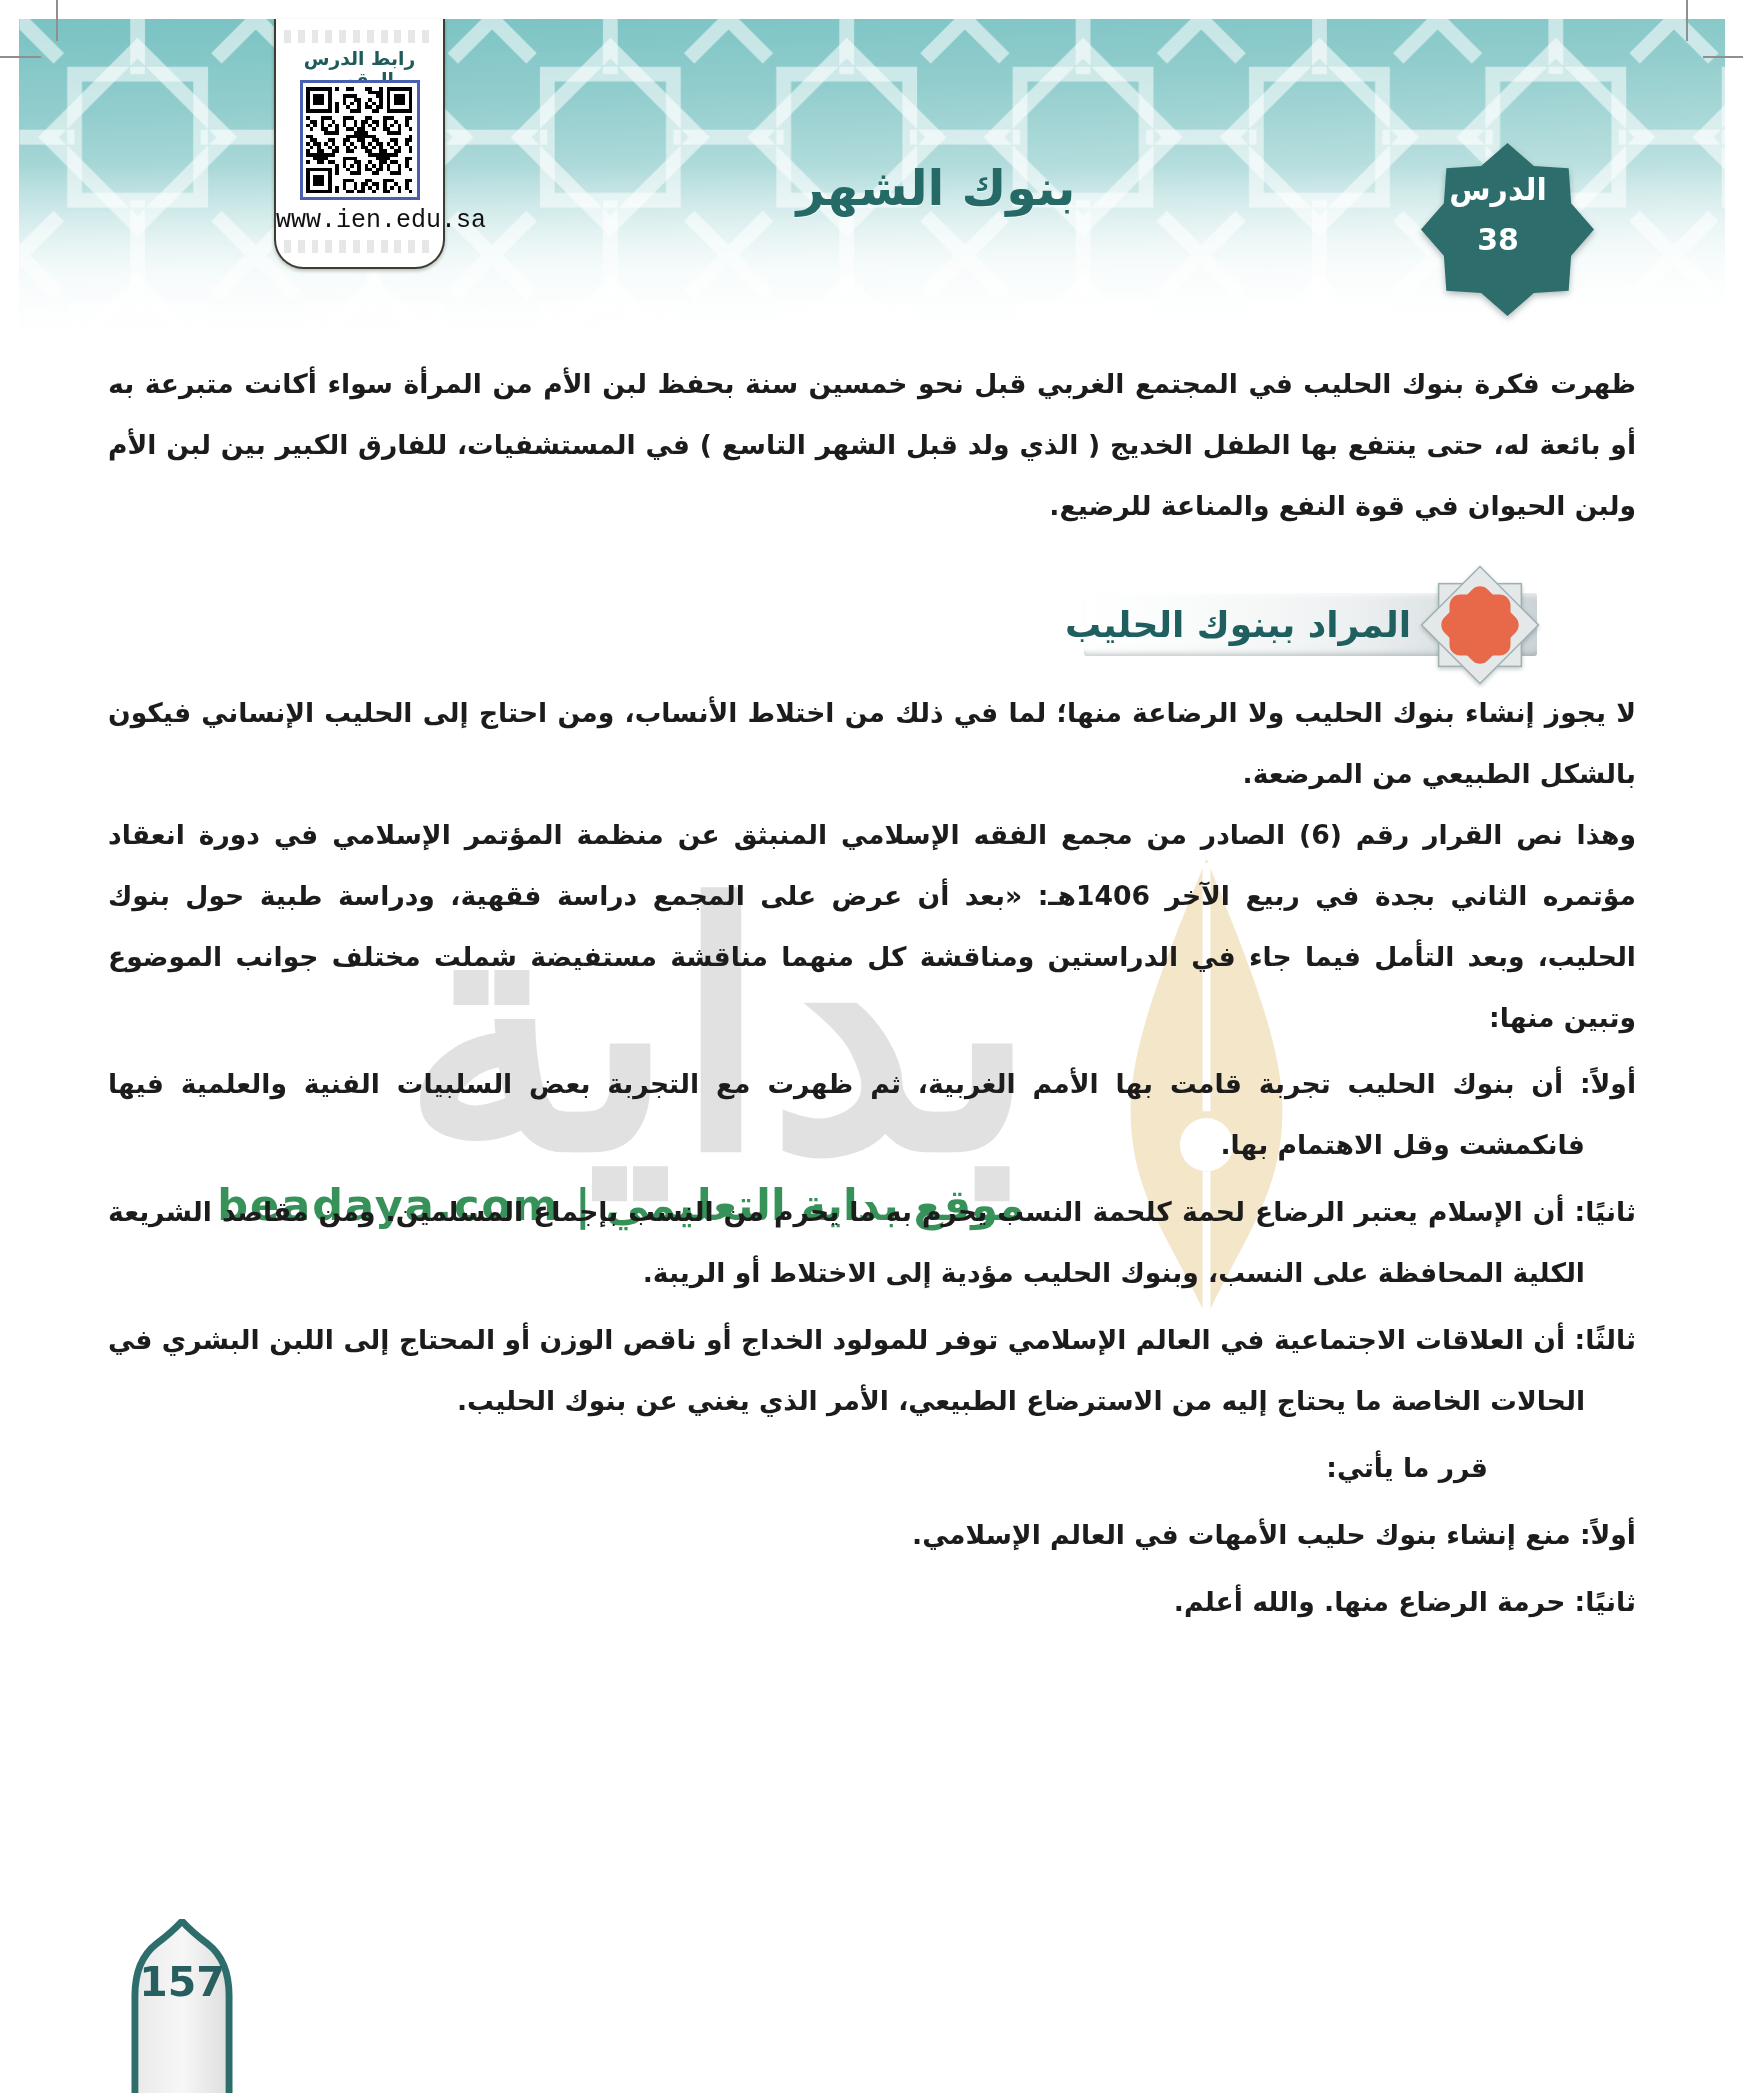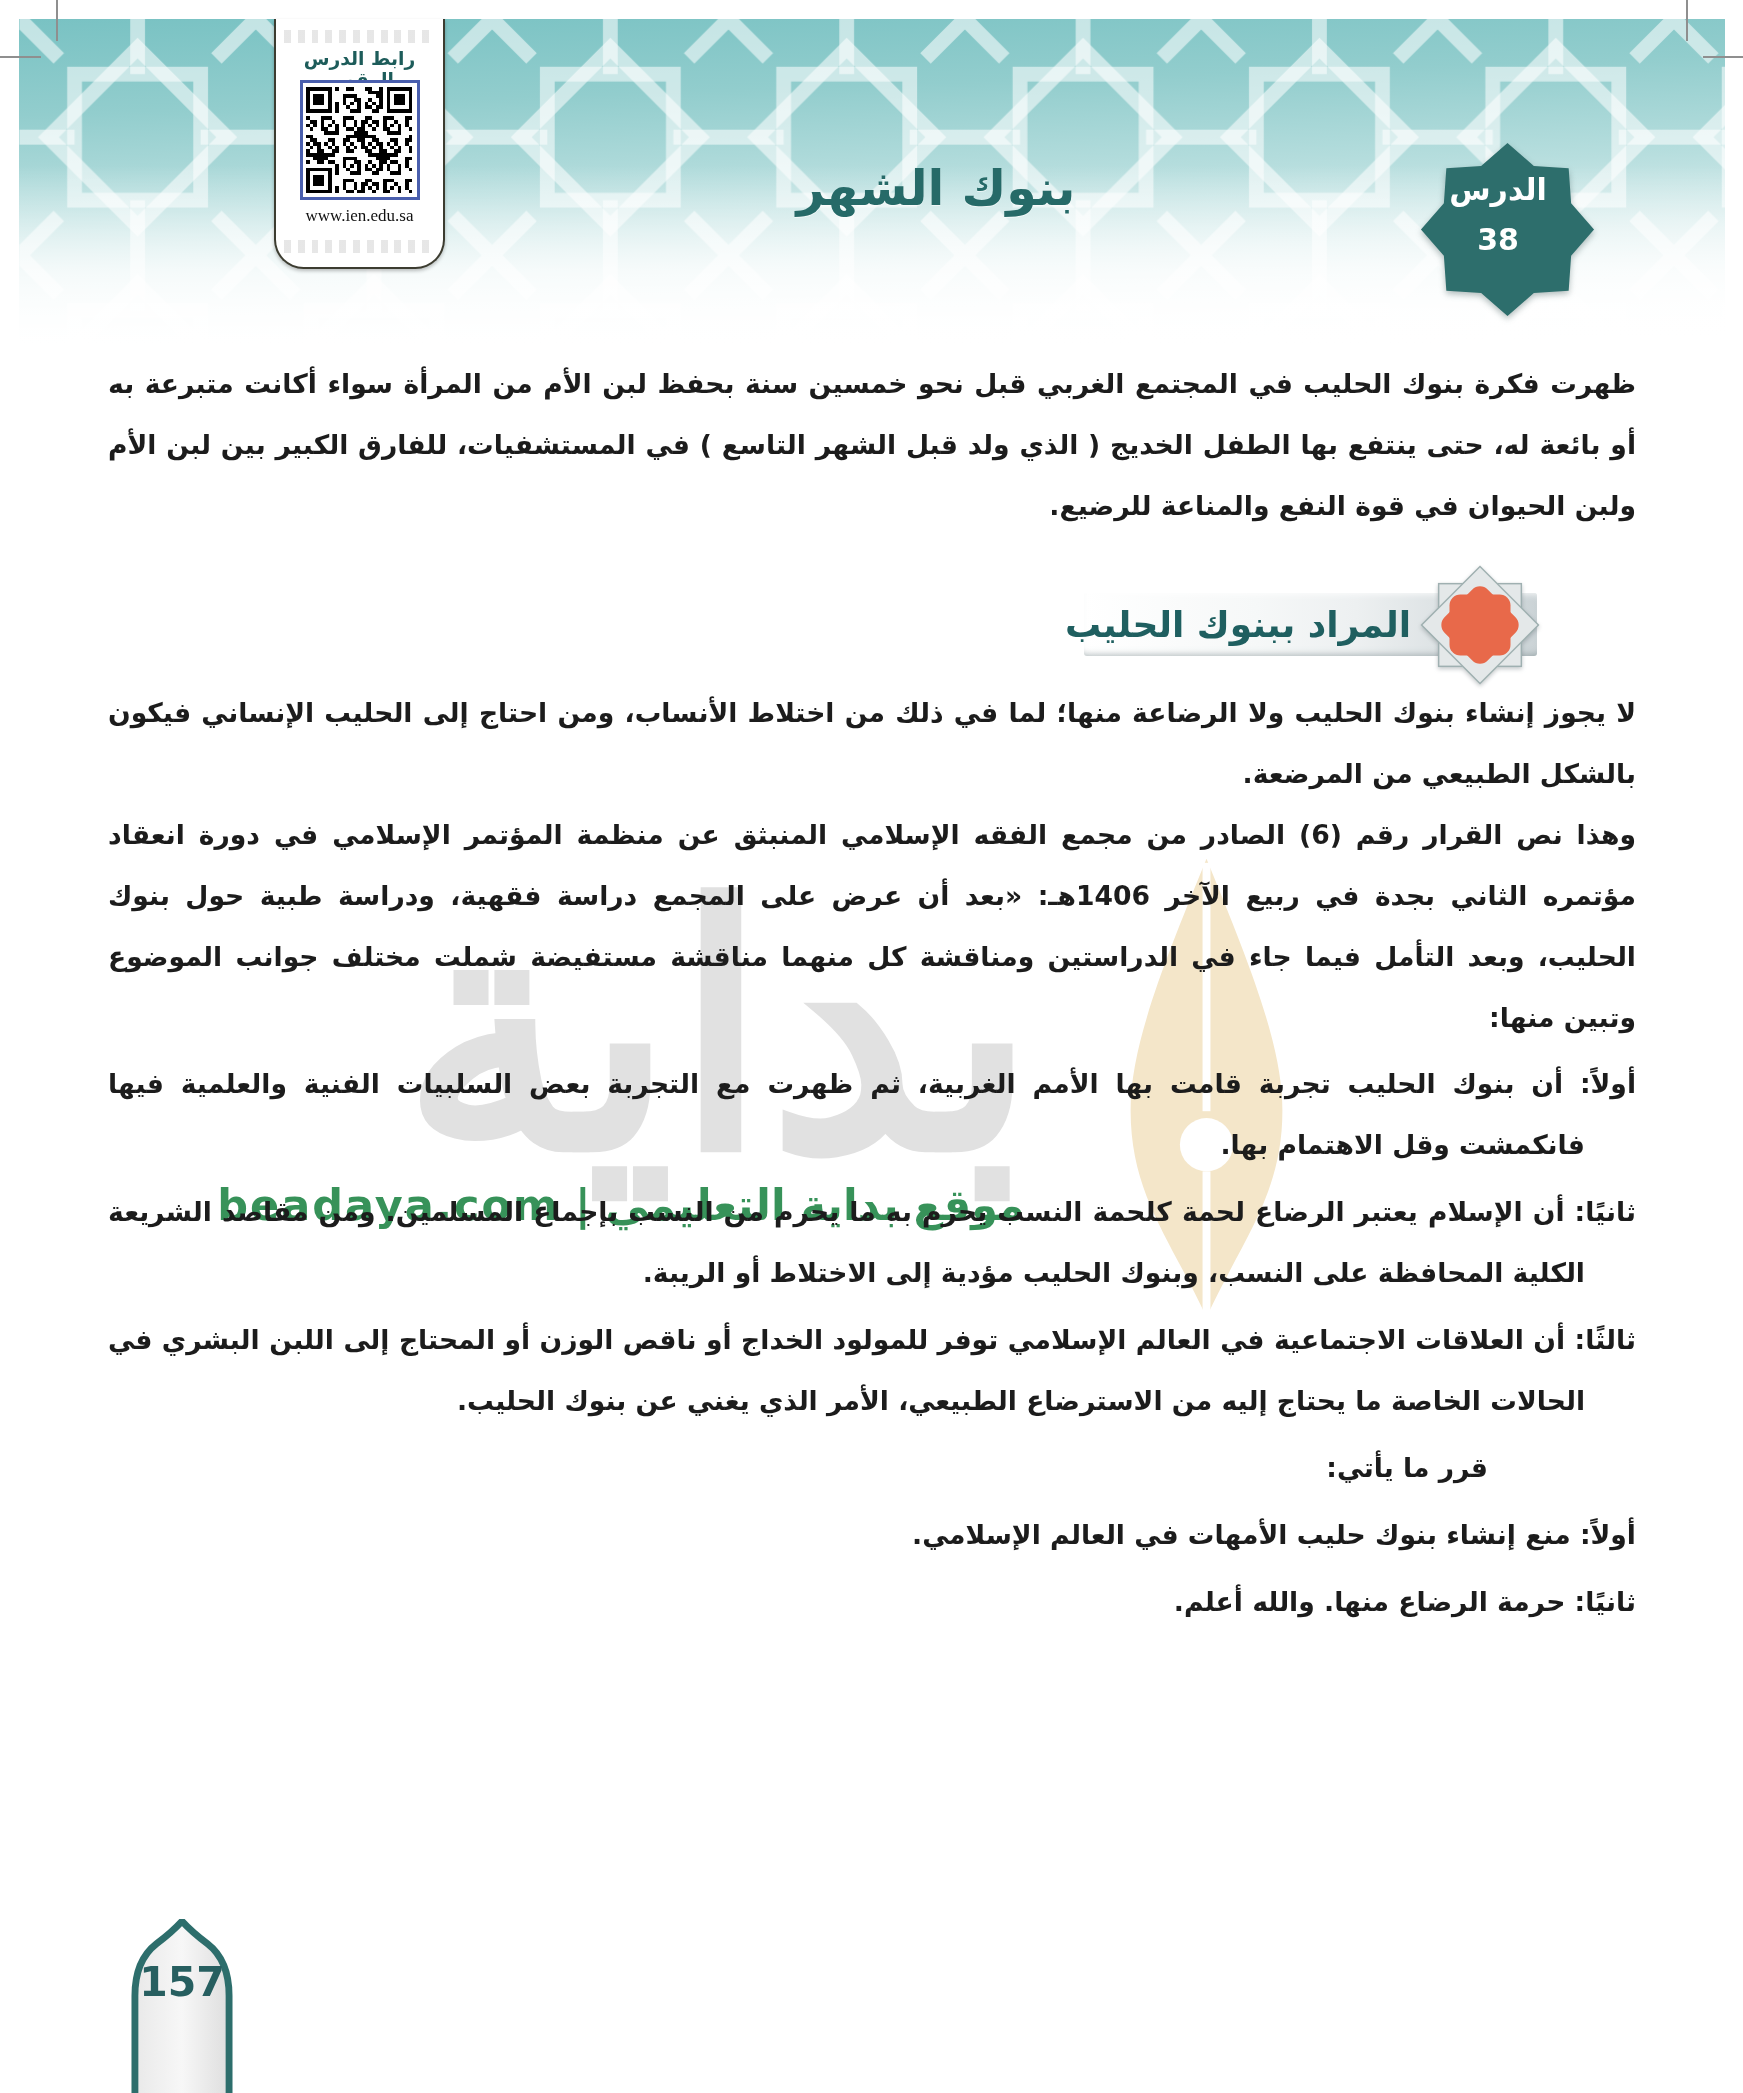--- a/index.html
+++ b/index.html
@@ -23,22 +23,22 @@
            background:#ffffff;border:2px solid #3c3c30;border-top:none;
            border-radius:0 0 29.6px 29.6px;box-shadow:0 2px 3.9px rgba(0,0,0,.25);}
   .qr-strip{position:absolute;left:7.9px;right:7.9px;height:12.8px;opacity:.45;
            background:repeating-linear-gradient(90deg,#c9c9c9 0 6.9px,transparent 6.9px 13.8px);}
   .qr-strip.top{top:11.8px;} .qr-strip.bot{bottom:13.8px;}
   .qr-title{position:absolute;top:29.6px;left:0;right:0;text-align:center;direction:rtl;
            color:#1d5c5a;font-size:18.7px;font-weight:bold;}
   .qr-frame{position:absolute;left:23.6px;top:61px;width:120px;height:120px;background:#fff;
            border:3px solid #4a5fae;padding:3.9px;box-sizing:border-box;}
   .qr-frame svg{width:100%;height:100%;display:block;}
-  .qr-url{position:absolute;top:187px;left:0;right:0;text-align:center;color:#111;
-           font-family:Liberation Serif, serif;font-size:17px;}
+  .qr-url{position:absolute;top:187px;left:0;right:0;text-align:left;color:#111;
+           font-family:Liberation Mono, monospace;font-size:25px;}
 
   
   .lesson-title{position:absolute;left:128px;right:0;top:160px;z-index:3;text-align:center;
            direction:rtl;color:#266a68;font-size:49px;font-weight:bold;
            text-shadow:0 1px 0 rgba(255,255,255,.6);}
 
   
   .badge{position:absolute;right:167px;top:131px;width:158px;height:197px;z-index:3;}
   .badge svg{position:absolute;left:0;top:0;filter:drop-shadow(0 3px 3px rgba(40,70,70,.35));}
   .badge-word{position:absolute;left:0;right:0;top:41px;text-align:center;color:#ffffff;

